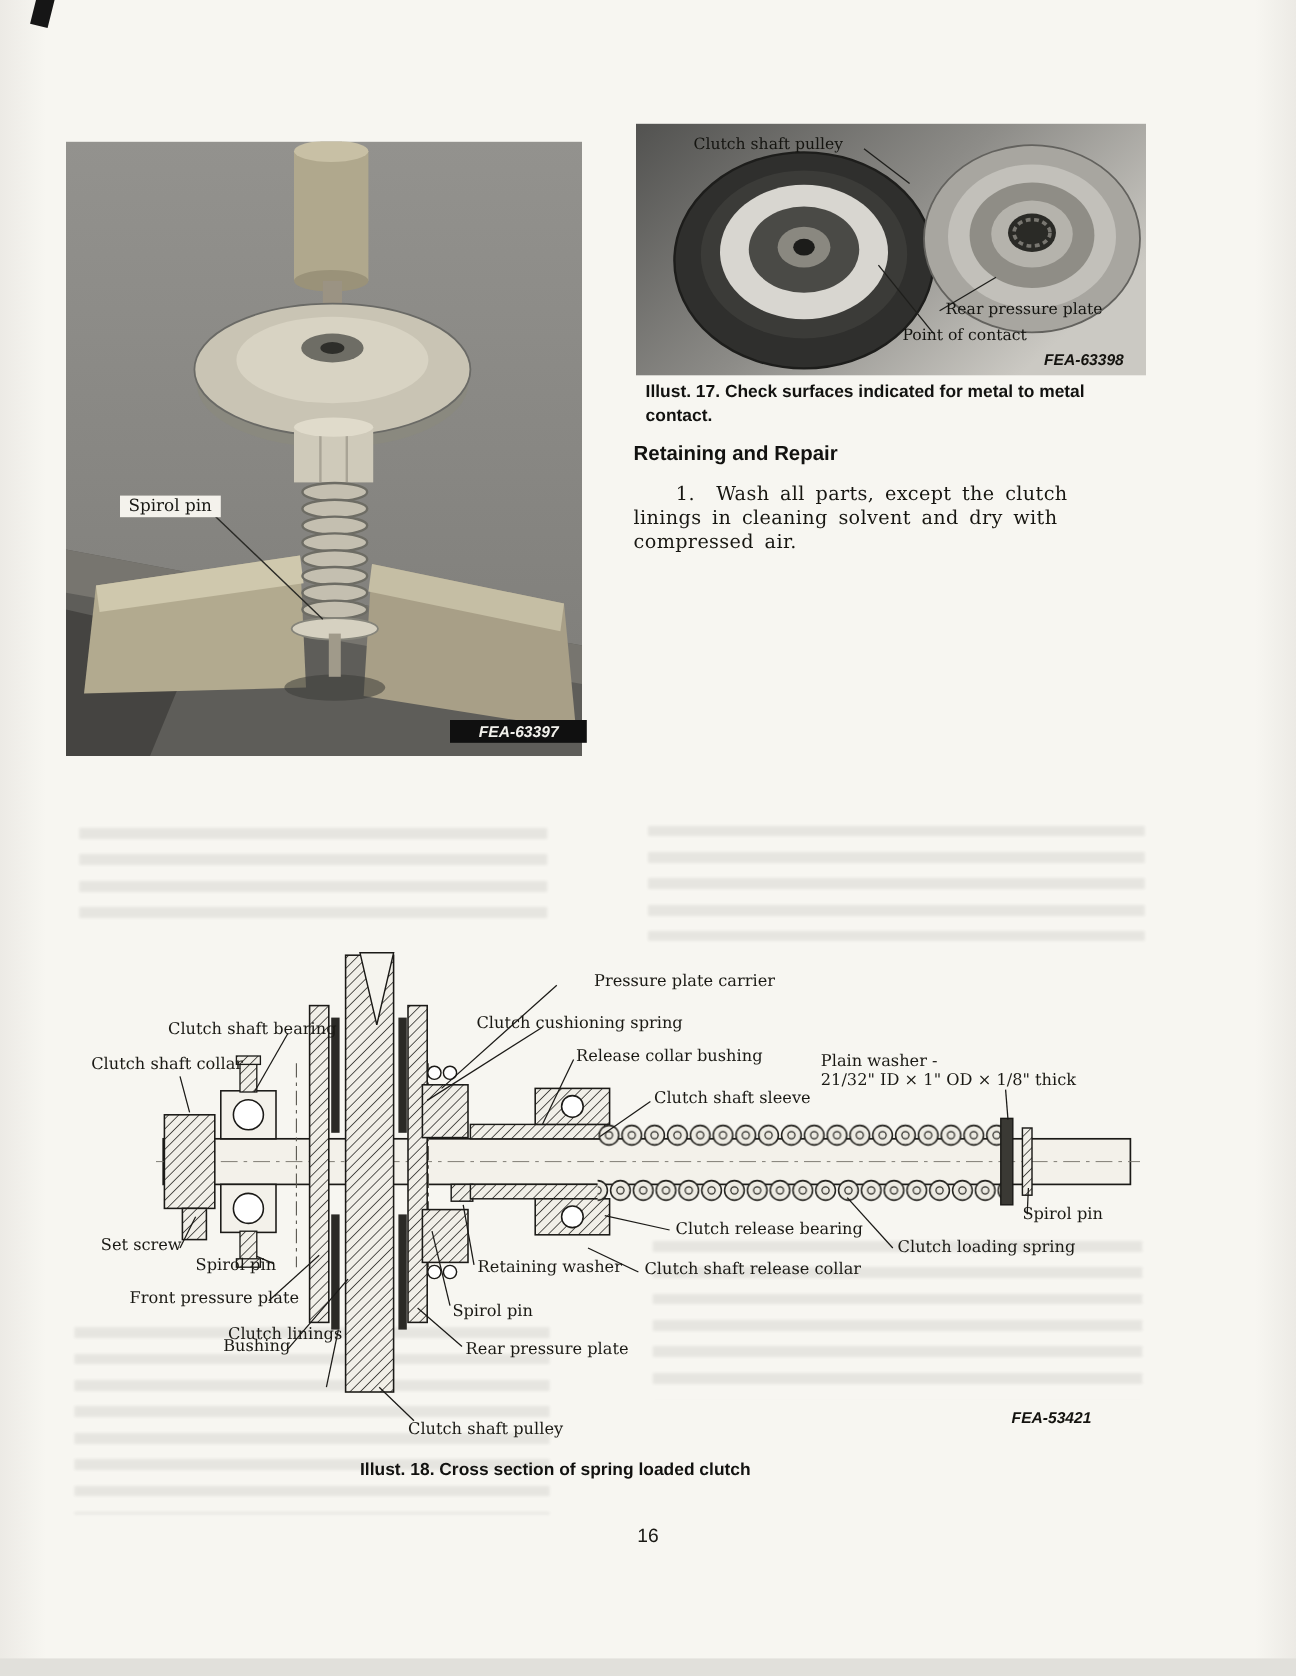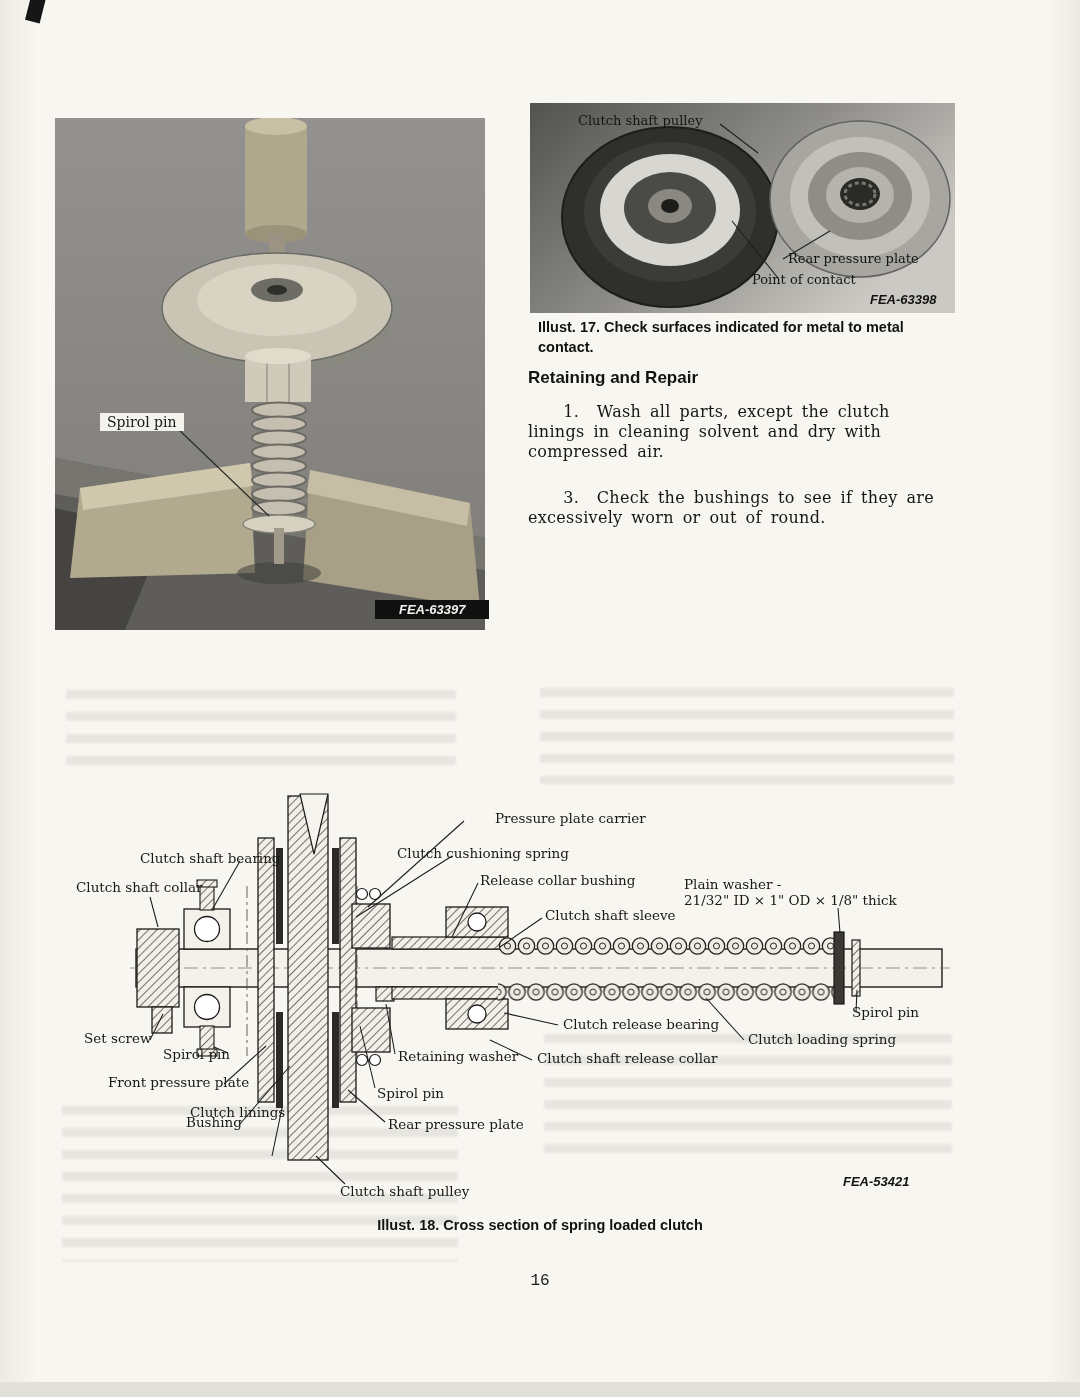--- a/index.html
+++ b/index.html
@@ -39,21 +39,21 @@
   }
   .photo-id.boxed { background:#101010; color:#f2f1ec; padding:2px 24px; }
 
   .caption {
     position:absolute; z-index:2;
     font-family:"Liberation Sans", sans-serif; font-weight:bold;
     font-size:14.5px; line-height:1.35; color:#121210;
   }
   .cap16 { left:88px;  top:648px; width:400px; }
   .cap17 { left:538px; top:318px; width:406px; }
-  .cap18 { left:300px; top:1216px; width:480px; text-align:center; }
+  .cap18 { left:300px; top:1216px; width:480px; text-align:left; }
 
   .section-head {
     position:absolute; left:528px; top:368px; z-index:2;
     font-family:"Liberation Sans", sans-serif; font-weight:bold; font-size:17px; color:#121210;
   }
   .body-col { position:absolute; left:528px; top:402px; width:426px; z-index:2; }
   .body-col p {
     font-family:"DejaVu Serif", serif; font-size:16px; line-height:20px;
     letter-spacing:.3px; word-spacing:3.5px; color:#171611;
     text-indent:2.2em; margin-bottom:26px;
@@ -61,21 +61,21 @@
 
   .diagram-svg { position:absolute; left:0; top:780px; width:1080px; height:430px; z-index:2; }
   .dlabel {
     position:absolute; z-index:3; white-space:nowrap;
     font-family:"DejaVu Serif", serif; font-size:13.5px; color:#1a1914;
   }
   .dlabel .l2 { display:block; }
 
   .page-num {
     position:absolute; left:0; top:1272px; width:100%; text-align:center; z-index:2;
-    font-family:Liberation Mono, monospace; font-size:16px; color:#1a1914;
+    font-family:Liberation Sans, sans-serif; font-size:16px; color:#1a1914;
   }
 </style>
 </head>
 <body>
 
 <div class="page">
 
   <div class="edge-left"></div>
   <div class="edge-right"></div>
   <div class="bottom-band"></div>
@@ -175,21 +175,20 @@
     <div class="plabel" style="left:48px;top:10px">Clutch shaft pulley</div>
     <div class="plabel" style="left:258px;top:148px">Rear pressure plate</div>
     <div class="plabel" style="left:222px;top:169px">Point of contact</div>
     <div class="photo-id" style="left:340px;top:189px">FEA-63398</div>
   </figure>
   <div class="caption cap17">Illust. 17. Check surfaces indicated for metal to metal contact.</div>
 
   <div class="section-head">Retaining and Repair</div>
   <div class="body-col">
     <p>1.&nbsp;&nbsp;Wash all parts, except the clutch linings in cleaning solvent and dry with compressed air.</p>
-    <p>3.&nbsp;&nbsp;Check the bushings to see if they are excessively worn or out of round.</p>
   </div>
 
   <svg class="diagram-svg" viewBox="0 780 1080 430">
     <defs>
       <pattern id="hatch" patternUnits="userSpaceOnUse" width="6" height="6" patternTransform="rotate(45)">
         <rect width="6" height="6" fill="#f1efe8"></rect>
         <line x1="0" y1="0" x2="0" y2="6" stroke="#2b2a26" stroke-width="1.3"></line>
       </pattern>
       <pattern id="coilsA" patternUnits="userSpaceOnUse" x="498" y="934" width="19" height="24">
         <circle cx="9.5" cy="12" r="8.2" fill="#edebe3" stroke="#24231f" stroke-width="1.3"></circle>

